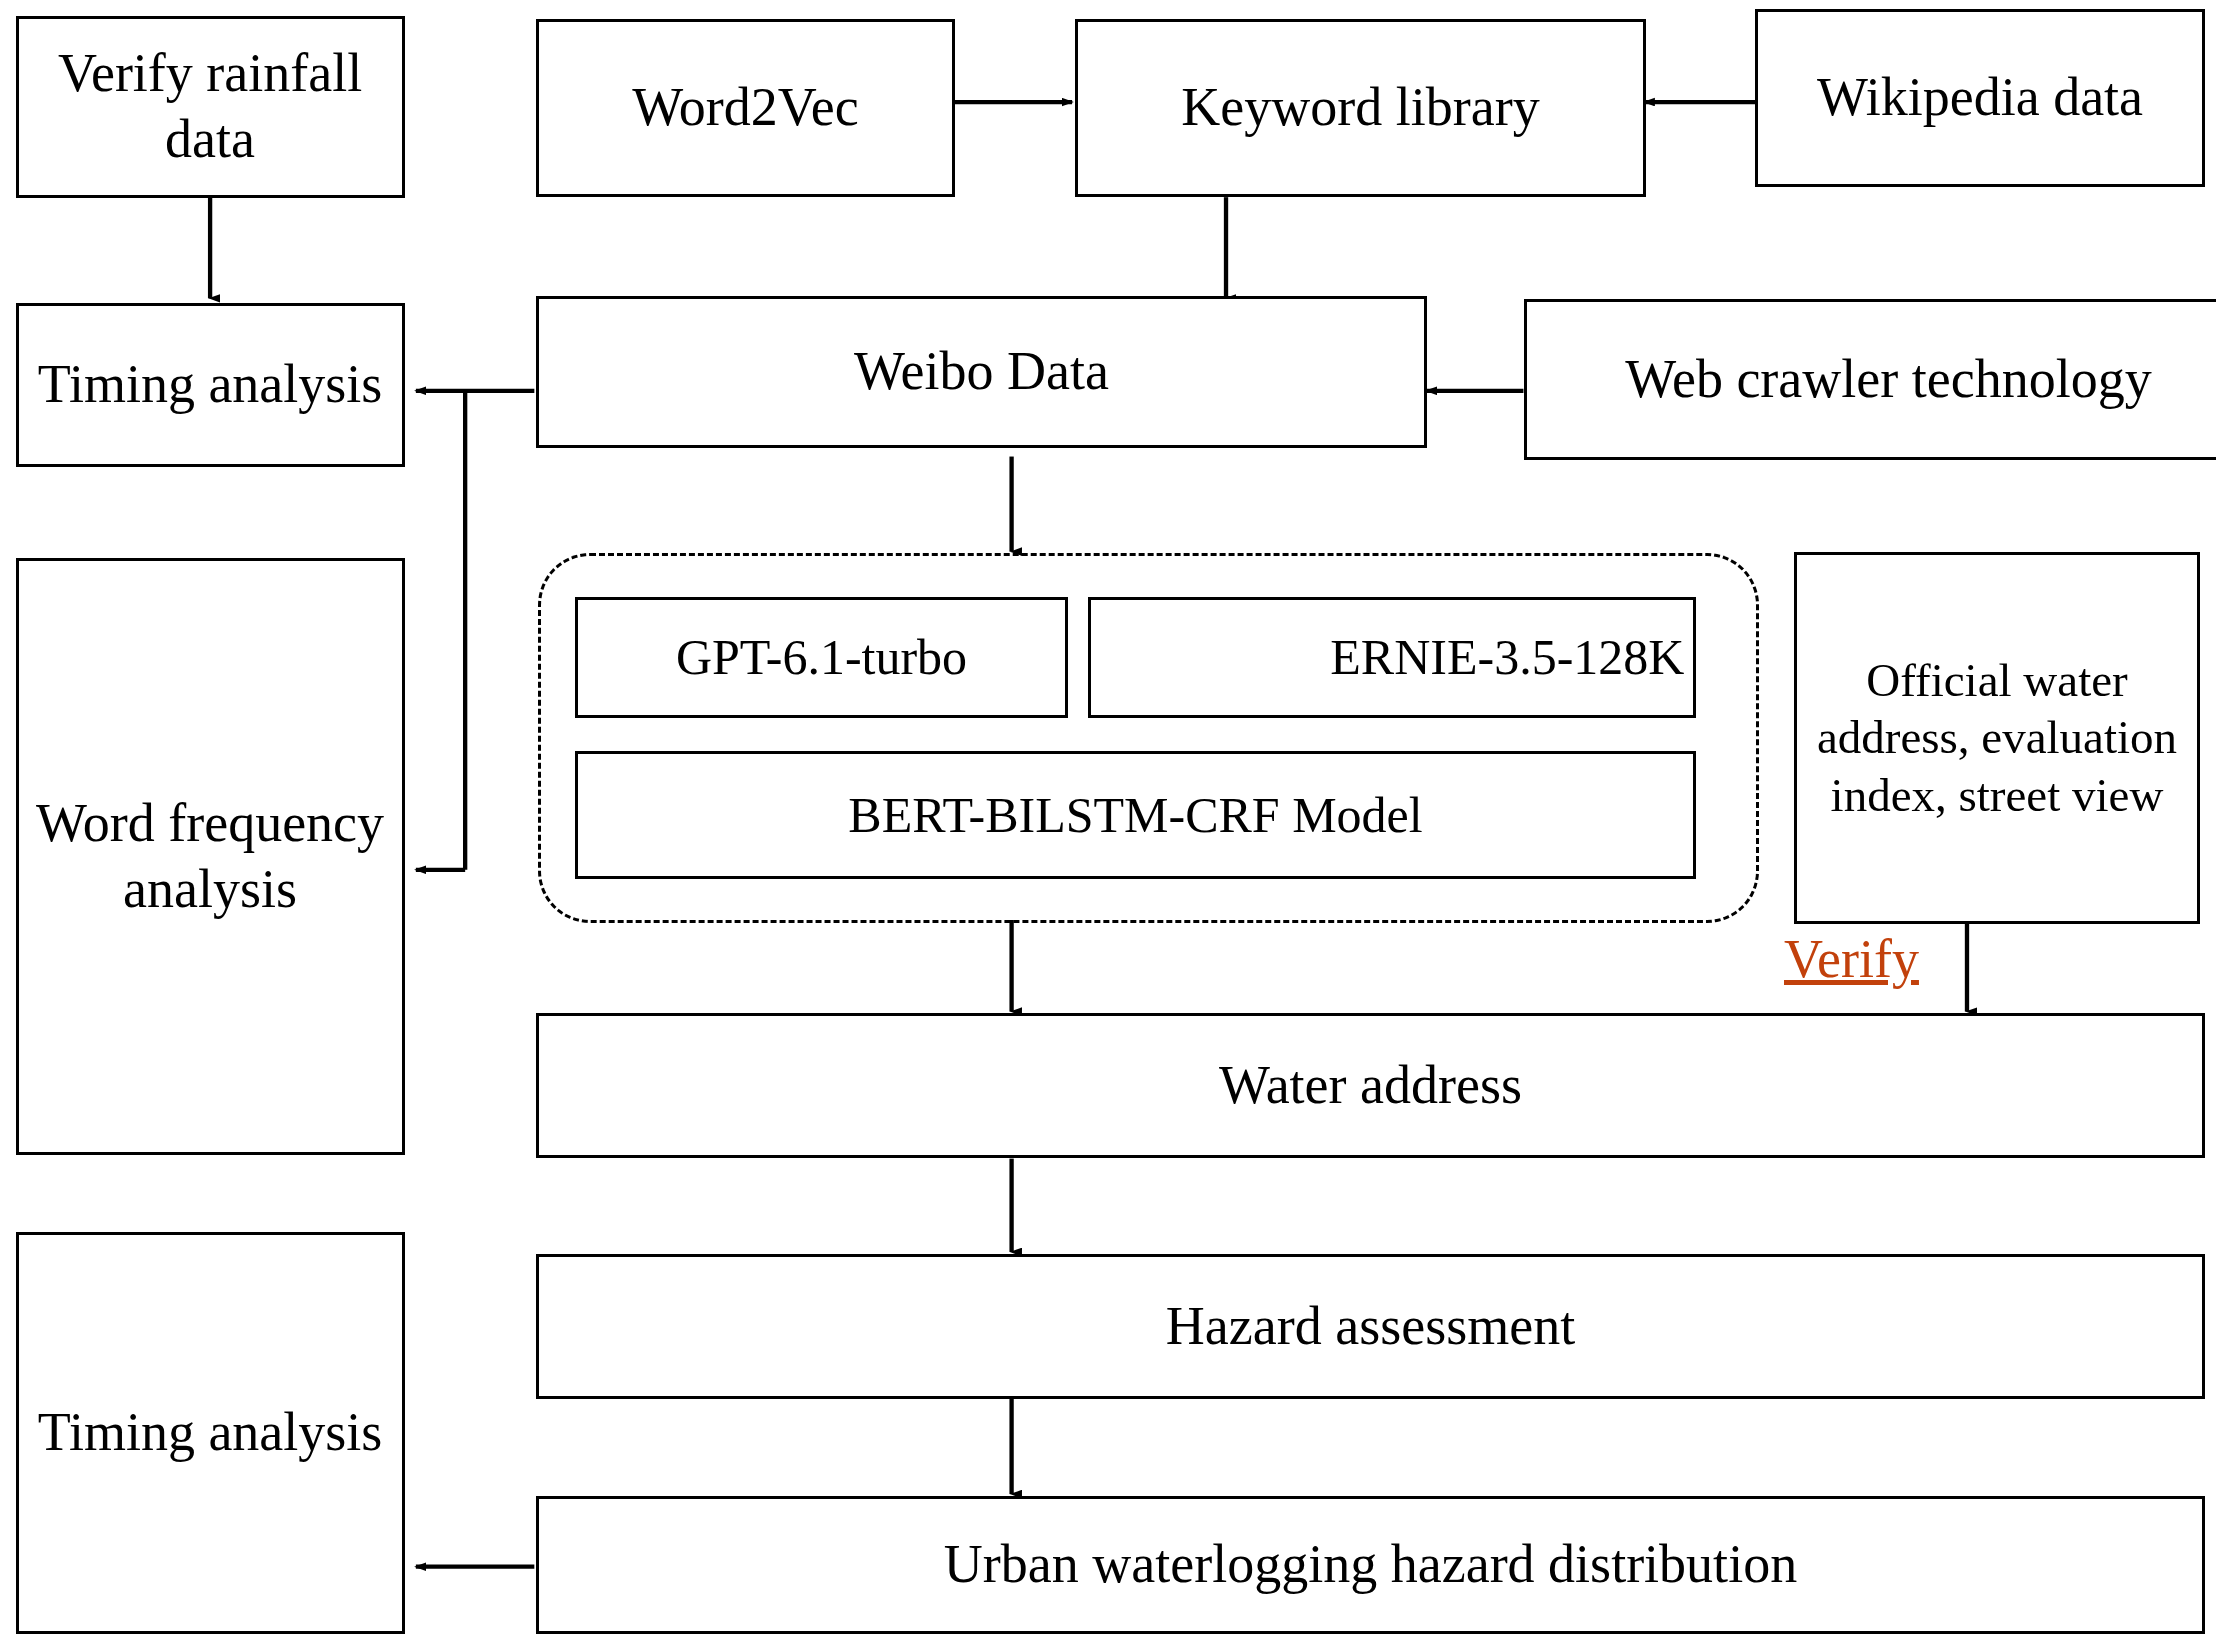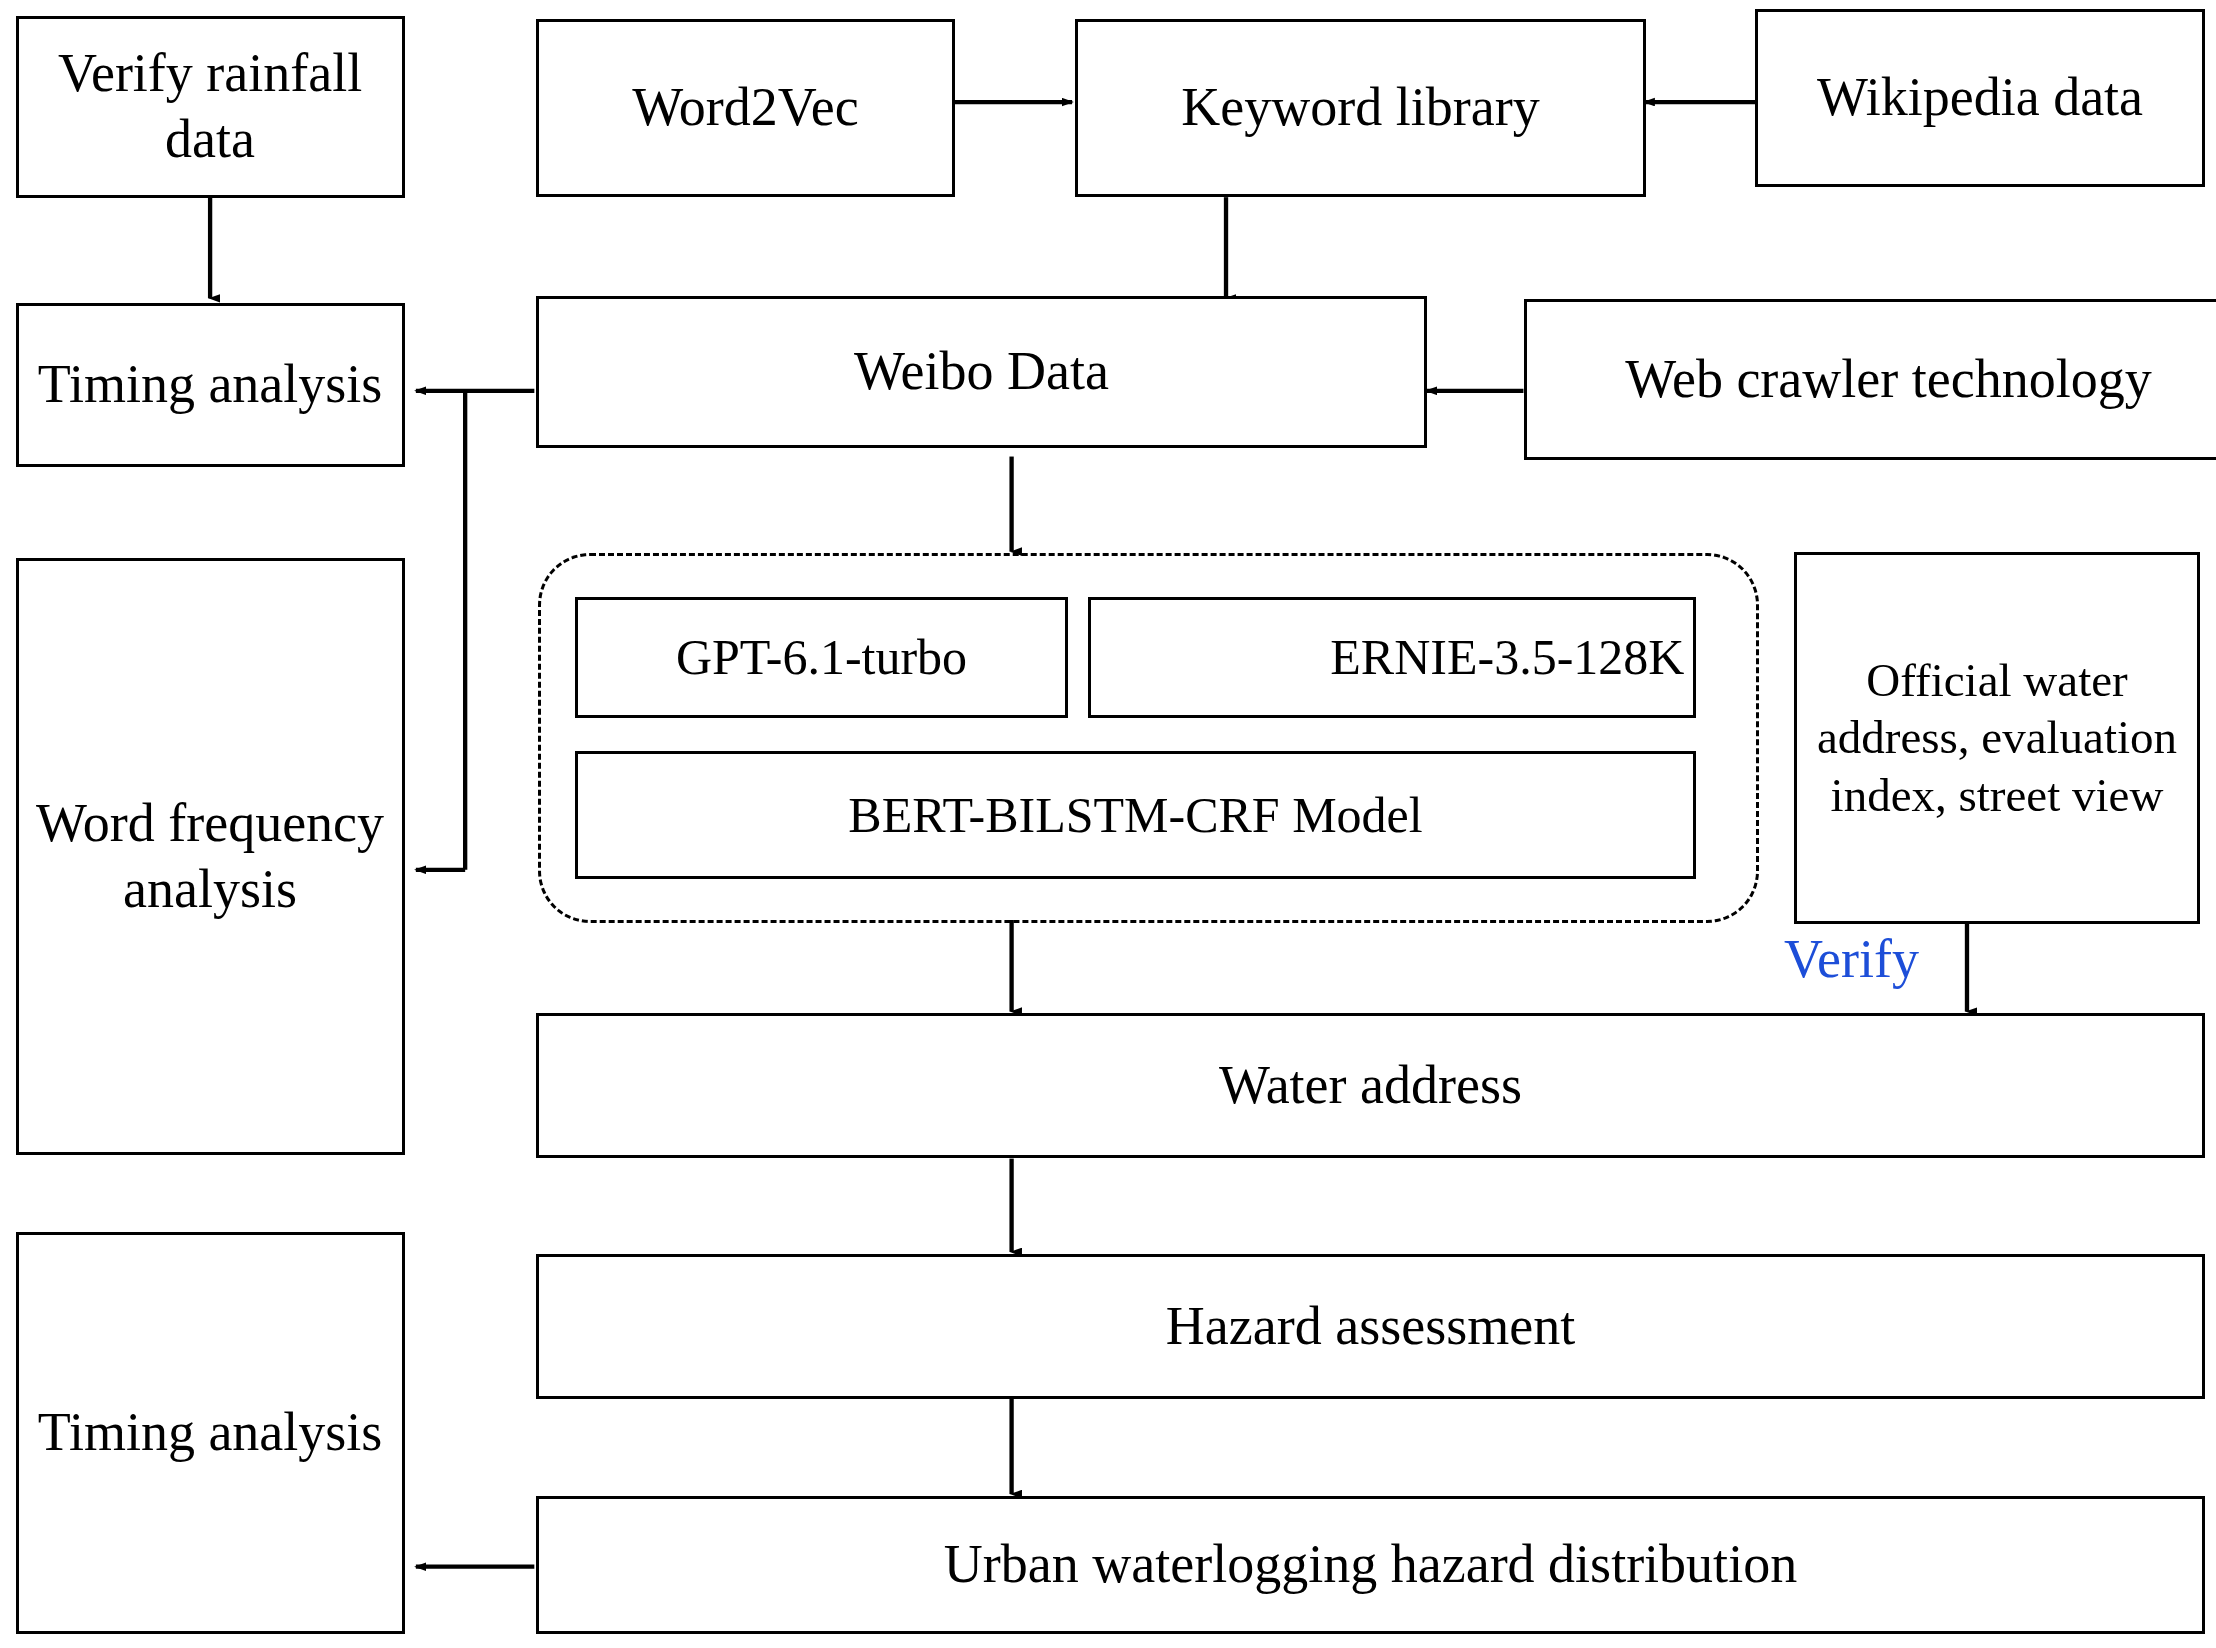--- a/index.html
+++ b/index.html
@@ -44,22 +44,23 @@
   }
   .dashed-group {
     position: absolute;
     box-sizing: border-box;
     border: 3.5px dashed #000000;
     border-radius: 52px;
     background: transparent;
   }
   .edge-label {
     position: absolute;
-    color: #1d4ed8;
+    color: #c2410c;
     white-space: nowrap;
+    text-decoration: underline;
   }
   
   .fs-big   { font-size: 54px; }
   .fs-mid   { font-size: 50px; }
   .fs-small { font-size: 47px; }
 </style>
 </head>
 <body>
 
 <div id="canvas">

